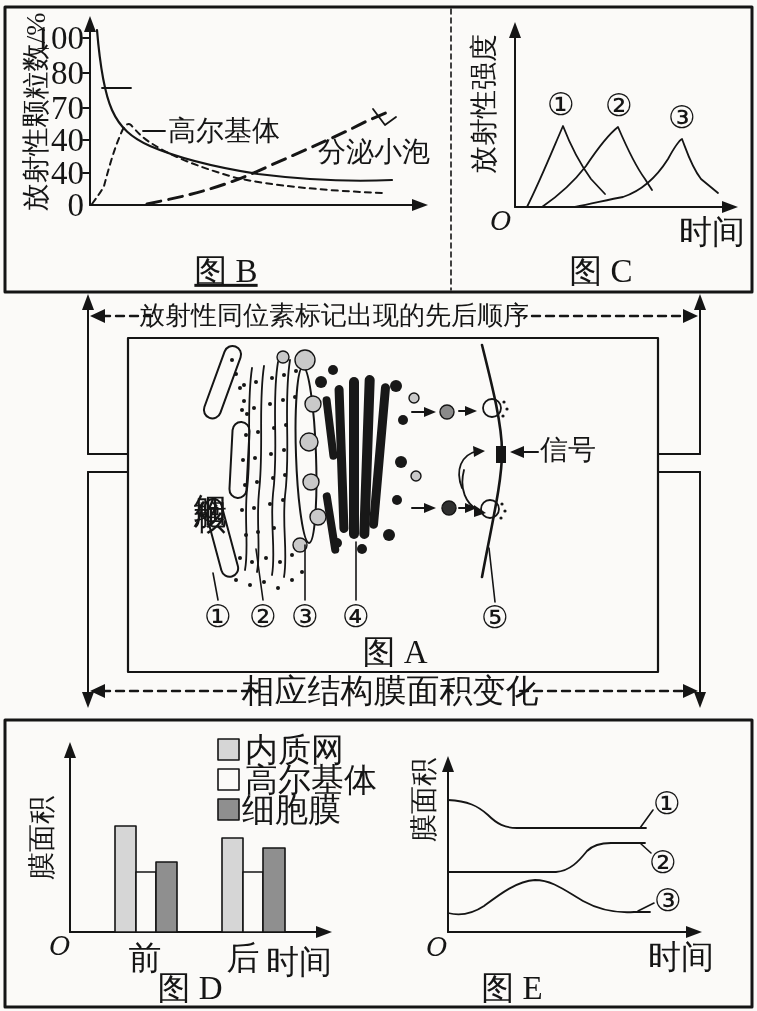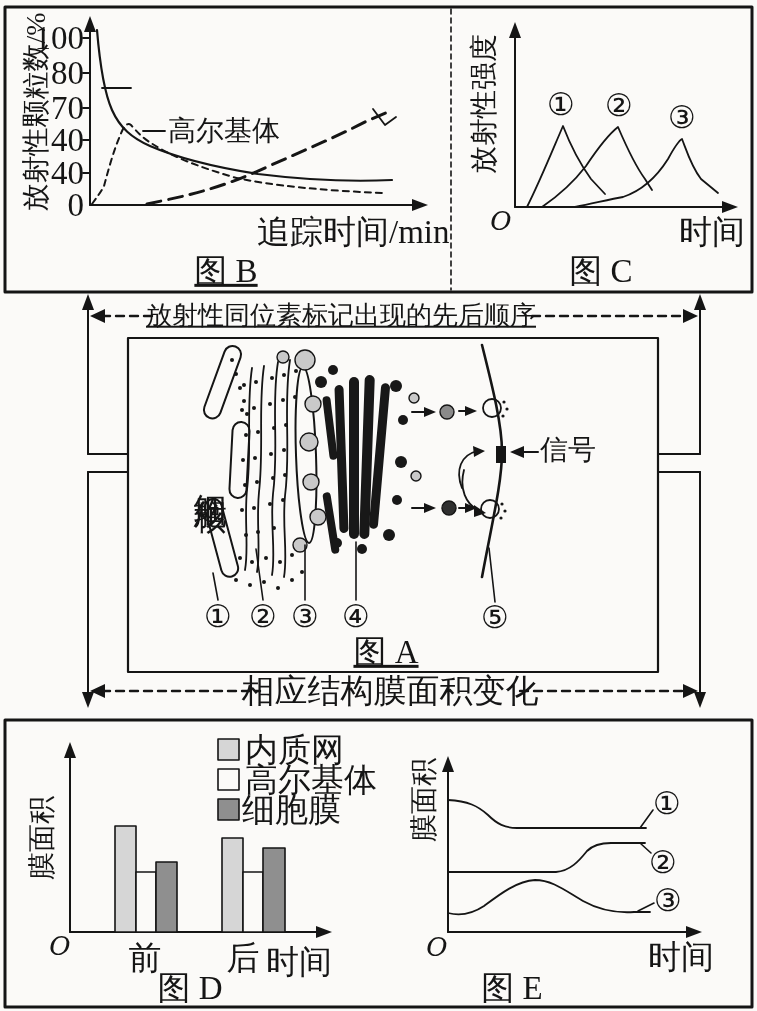--- a/index.html
+++ b/index.html
@@ -273,42 +273,42 @@
 </svg>
 
 <div class="t rot f28" style="left:36px;top:112px;">放射性颗粒数/%</div>
 <div class="t tr f27" style="left:84px;top:38px;">100</div>
 <div class="t tr f27" style="left:84px;top:73px;">80</div>
 <div class="t tr f27" style="left:84px;top:108px;">70</div>
 <div class="t tr f27" style="left:84px;top:140px;">40</div>
 <div class="t tr f27" style="left:84px;top:173px;">40</div>
 <div class="t tr f27" style="left:84px;top:205px;">0</div>
 <div class="t tl f28" style="left:168px;top:131px;">高尔基体</div>
-<div class="t tl f27" style="left:257px;top:232px;">追踪时间/min</div>
+<div class="t tl f28" style="left:318px;top:152px;">分泌小泡</div>
 <div class="t f27" style="left:226px;top:271px;text-decoration:underline;">图 B</div>
 
 <div class="t rot f28" style="left:484px;top:104px;">放射性强度</div>
 <div class="t o f26" style="left:501px;top:221px;">O</div>
 <div class="t num f31" style="left:561px;top:104px;">①</div>
 <div class="t num f31" style="left:619px;top:105px;">②</div>
 <div class="t num f31" style="left:682px;top:117px;">③</div>
 <div class="t f27" style="left:712px;top:232px;">时间</div>
 <div class="t f27" style="left:601px;top:271px;">图 C</div>
 
-<div class="t f26" style="left:341px;top:316px;text-decoration:underline;">放射性同位素标记出现的先后顺序</div>
+<div class="t f26" style="left:334px;top:316px;">放射性同位素标记出现的先后顺序</div>
 <div class="t f27" style="left:390px;top:691px;">相应结构膜面积变化</div>
 
 <div class="t vert f27" style="left:210px;top:472px;">细胞核</div>
 <div class="t tl f28" style="left:540px;top:450px;text-align:right;">信号</div>
 <div class="t num f31" style="left:218px;top:616px;">①</div>
 <div class="t num f31" style="left:263px;top:616px;">②</div>
 <div class="t num f31" style="left:305px;top:616px;">③</div>
 <div class="t num f31" style="left:356px;top:616px;">④</div>
 <div class="t num f31" style="left:495px;top:617px;">⑤</div>
-<div class="t f27" style="left:386px;top:652px;text-decoration:underline;">图 A</div>
+<div class="t f27" style="left:395px;top:652px;">图 A</div>
 
 <div class="t rot f28" style="left:42px;top:838px;">膜面积</div>
 <div class="t o f26" style="left:60px;top:946px;">O</div>
 <div class="t tl f27" style="left:245px;top:750px;text-align:center;">内质网</div>
 <div class="t tl f27" style="left:245px;top:780px;">高尔基体</div>
 <div class="t tl f27" style="left:242px;top:810px;text-align:right;">细胞膜</div>
 <div class="t f27" style="left:145px;top:958px;">前</div>
 <div class="t f27" style="left:243px;top:958px;">后</div>
 <div class="t f27" style="left:299px;top:962px;">时间</div>
 <div class="t f27" style="left:190px;top:988px;">图 D</div>

